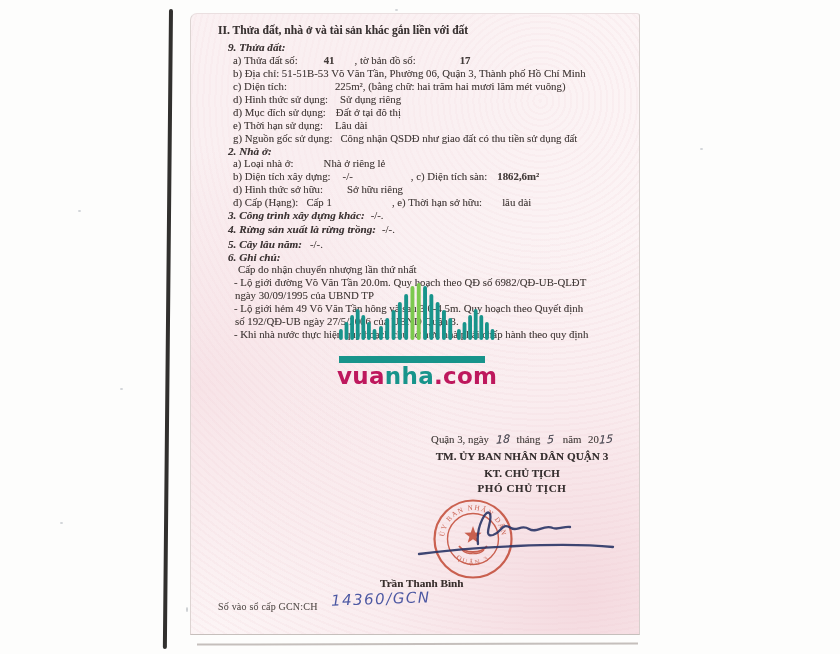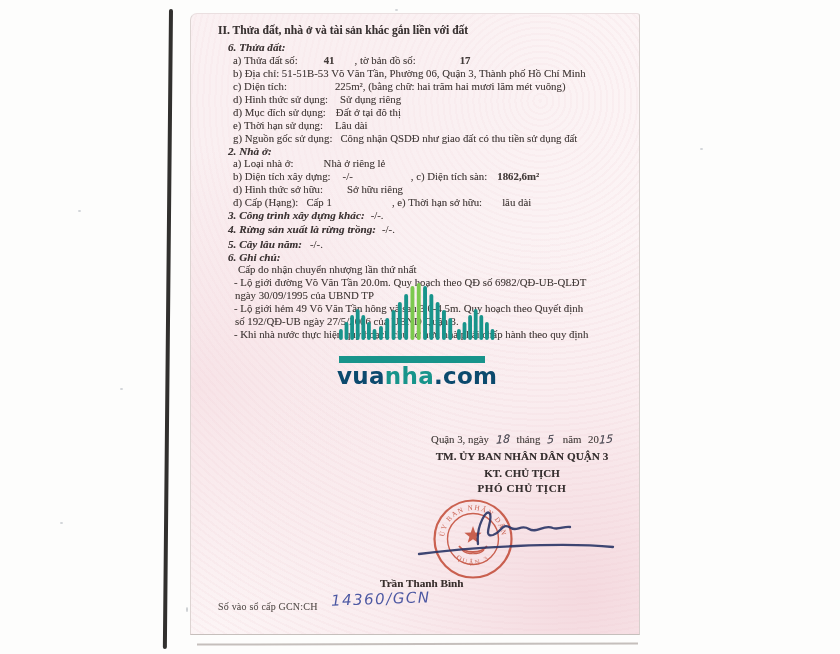--- a/index.html
+++ b/index.html
@@ -44,21 +44,21 @@
   .hw-dark{color:#4a4a55;font-size:11px;transform:rotate(-6deg) skewX(-8deg);}
   
   .footer-label{position:absolute;left:218px;top:601px;font:10px/1.1 "Liberation Serif",serif;
                 color:#5a5450;letter-spacing:.2px;text-shadow:0 0 .5px rgba(100,85,85,.4);}
   .footer-number{position:absolute;left:331px;top:591px;font:italic 15px/1.1 "DejaVu Sans",sans-serif;
                  color:#2f3f96;letter-spacing:1.5px;transform:rotate(-2deg);opacity:.85;}
   
   .logo{position:absolute;left:337px;top:280px;width:166px;}
   .logo-rule{width:146px;height:7px;background:#18948b;margin:10px 0 0 2px;}
   .logo-word{margin-top:2px;font:bold 23px/1 "DejaVu Sans",sans-serif;letter-spacing:.3px;white-space:nowrap;}
-  .c-green{color:#0c4a6e;}
+  .c-green{color:#be185d;}
   .c-teal{color:#18948b;}
   
   .stamp{position:absolute;left:431px;top:497px;width:84px;height:84px;opacity:.82;
          mix-blend-mode:multiply;filter:blur(.3px);}
   .ink{position:absolute;left:414px;top:499px;width:204px;height:60px;opacity:.9;}
 </style>
 </head>
 <body>
 
 <div id="canvas">
@@ -71,21 +71,21 @@
   <div class="speck" style="left:78px;top:210px"></div>
   <div class="speck" style="left:120px;top:388px"></div>
   <div class="speck" style="left:700px;top:148px"></div>
   <div class="speck" style="left:810px;top:262px"></div>
   <div class="speck" style="left:60px;top:522px"></div>
   <div class="speck" style="left:395px;top:9px"></div>
   <div class="speck" style="left:186px;top:607px;width:2px;height:5px;opacity:.5"></div>
 
   <div class="ln t-title" style="left:218px;top:24px">II. Thửa đất, nhà ở và tài sản khác gắn liền với đất</div>
 
-  <div class="ln t-h" style="left:228px;top:41px">6. Thửa đất:</div>
+  <div class="ln t-h" style="left:228px;top:41px">9. Thửa đất:</div>
 
   <div class="ln" style="left:233px;top:54px">
     <span>a) Thửa đất số:</span><span class="b g26">41</span><span class="g20">, tờ bản đồ số:</span><span class="b g44">17</span>
   </div>
 
   <div class="ln" style="left:233px;top:67px">b) Địa chỉ: 51-51B-53 Võ Văn Tần, Phường 06, Quận 3, Thành phố Hồ Chí Minh</div>
 
   <div class="ln" style="left:233px;top:80px">
     <span>c) Diện tích:</span><span class="g48">225m², (bằng chữ: hai trăm hai mươi lăm mét vuông)</span>
   </div>

